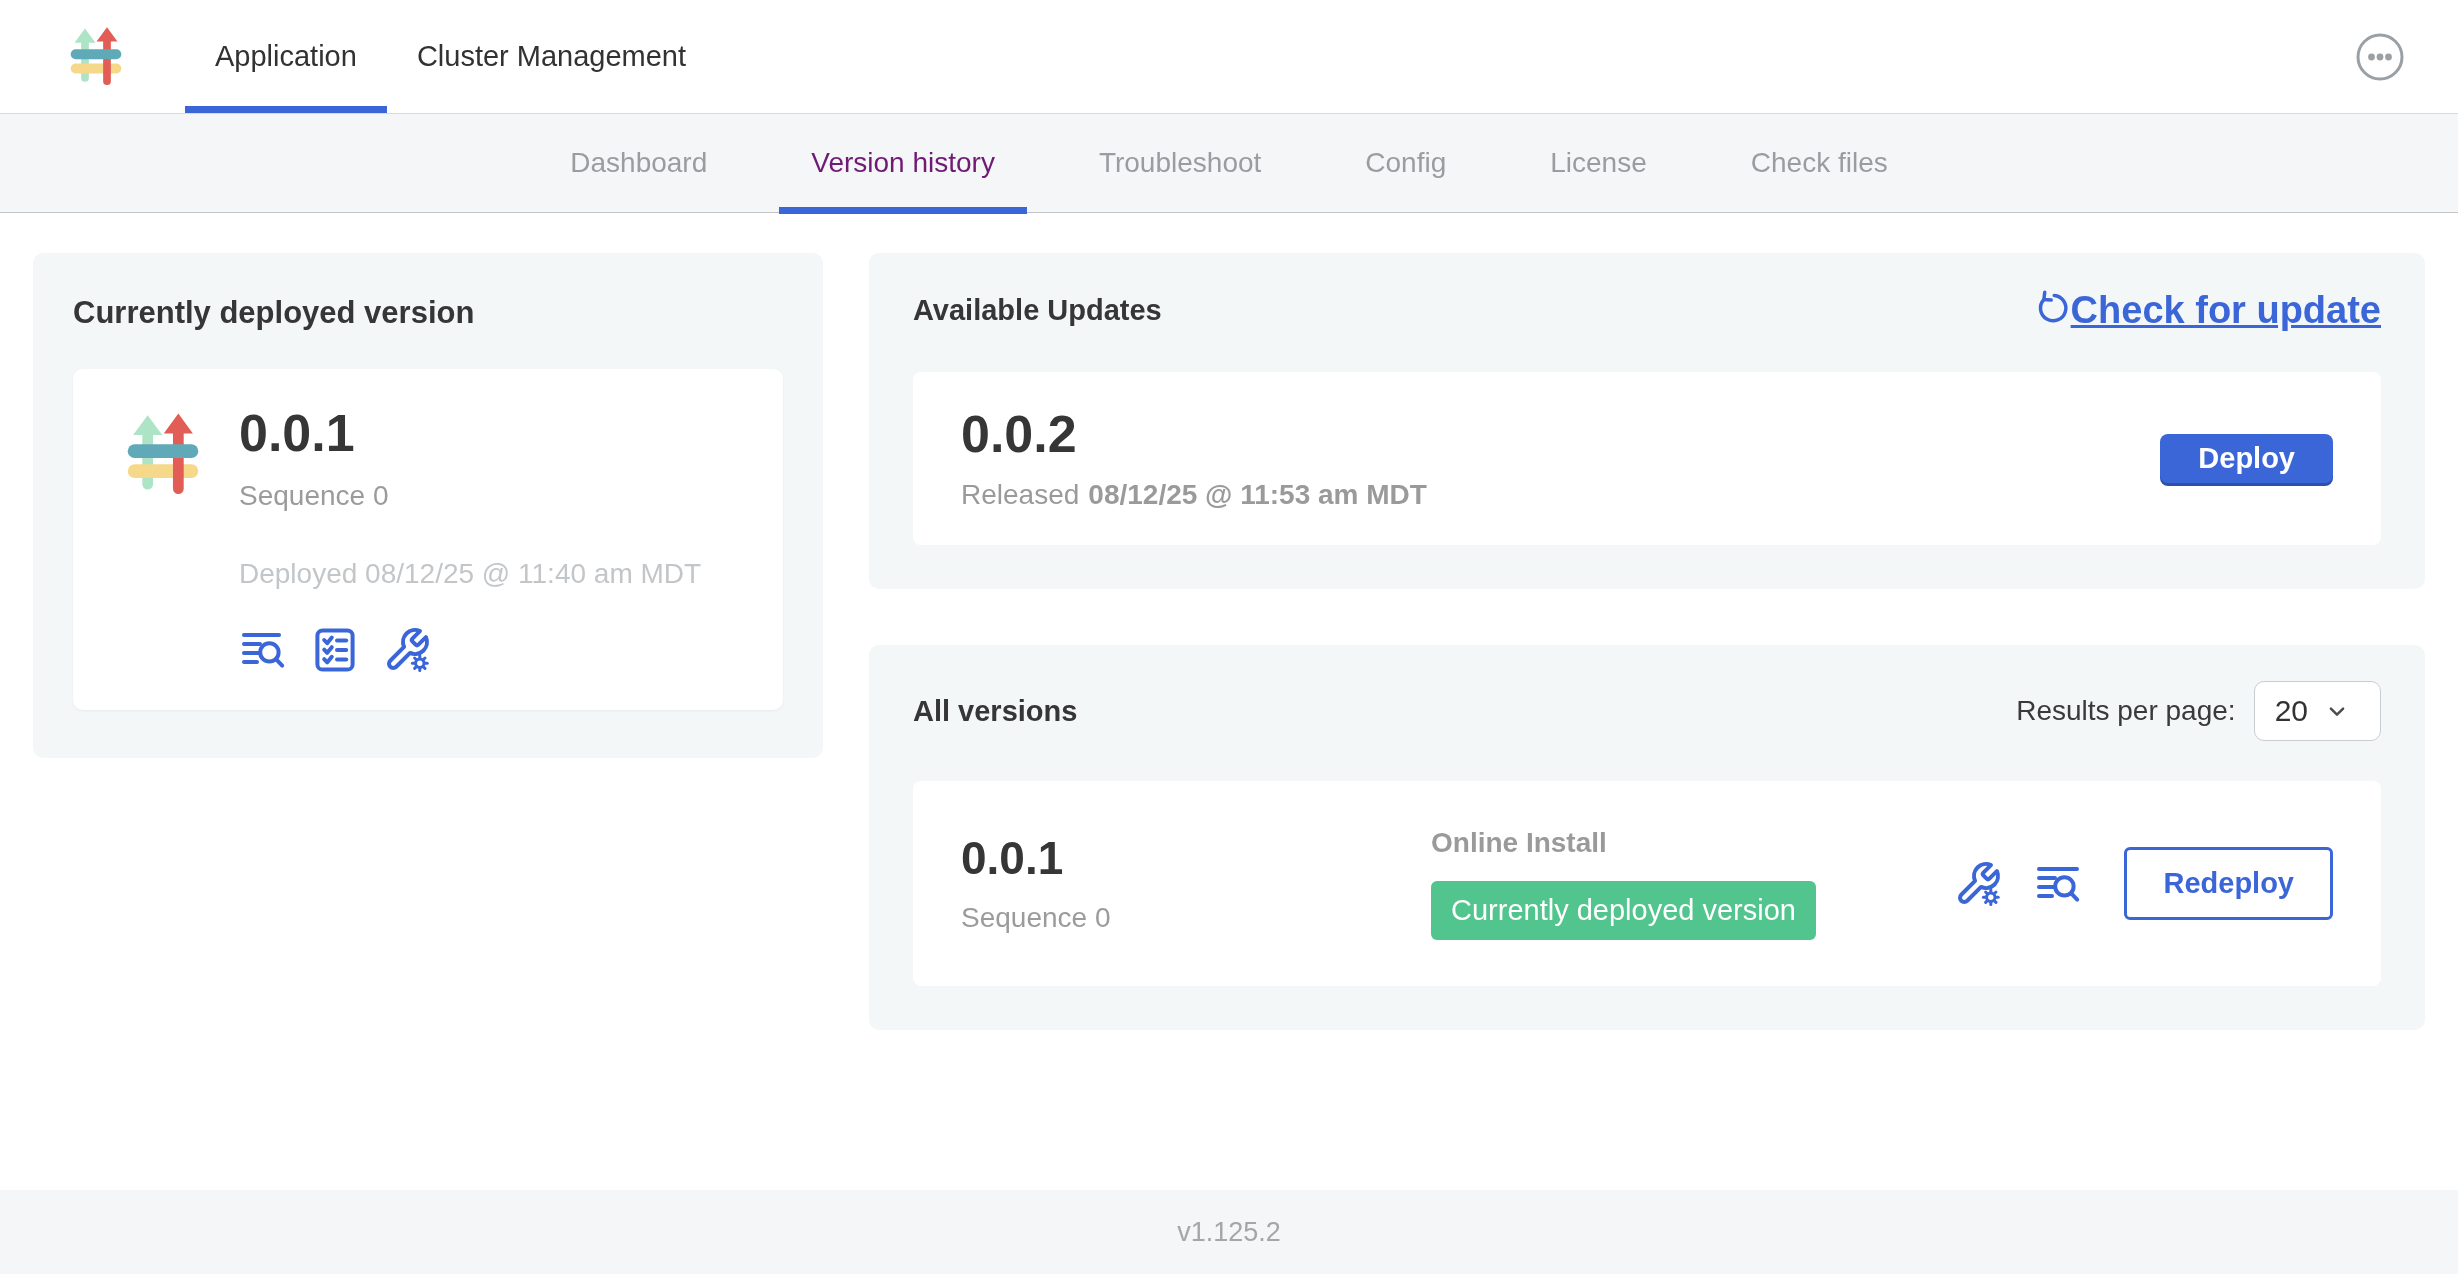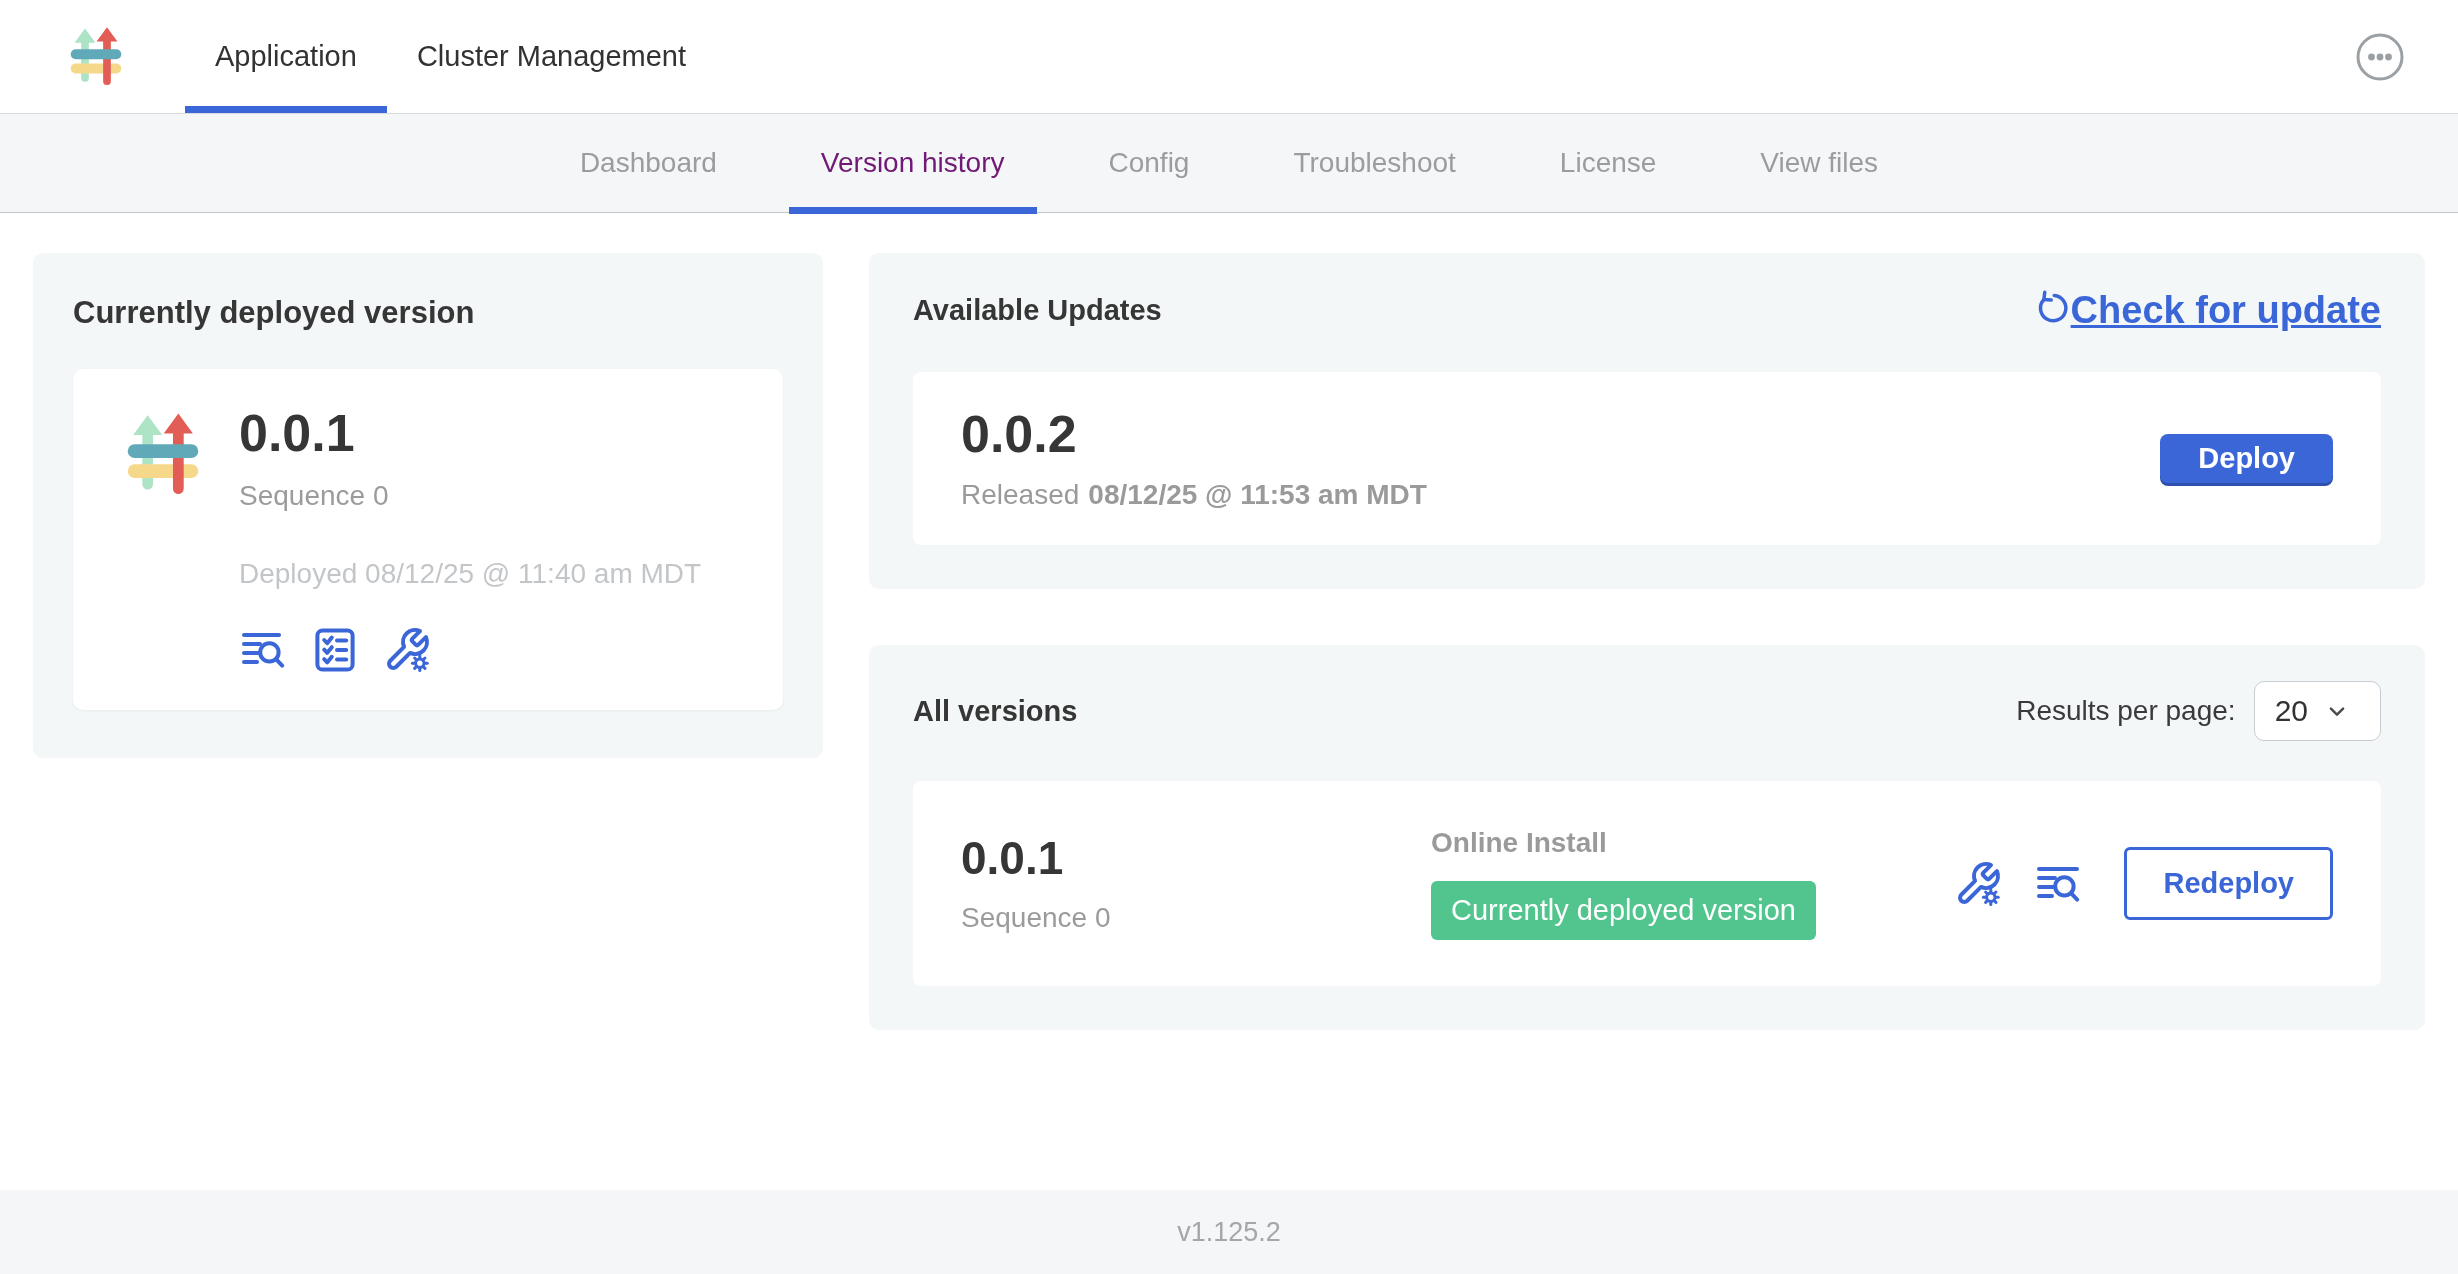--- a/index.html
+++ b/index.html
@@ -100,24 +100,24 @@
       <circle cx="17.5" cy="26" r="3.4" fill="#9aa0a4"></circle>
       <circle cx="26" cy="26" r="3.4" fill="#9aa0a4"></circle>
       <circle cx="34.5" cy="26" r="3.4" fill="#9aa0a4"></circle>
     </svg>
   </button>
 </header>
 
 <nav class="subnav">
   <div class="subnav-item">Dashboard</div>
   <div class="subnav-item active">Version history</div>
+  <div class="subnav-item">Troubleshoot</div>
   <div class="subnav-item">Config</div>
-  <div class="subnav-item">Troubleshoot</div>
   <div class="subnav-item">License</div>
-  <div class="subnav-item">View files</div>
+  <div class="subnav-item">Check files</div>
 </nav>
 
 <main>
 
   <section class="panel left-panel">
     <h2 class="section-title">Currently deployed version</h2>
     <div class="deployed-card">
       <div class="deployed-logo">
         <svg width="92" height="92" viewBox="0 0 60 60">
           <path d="M20 4 L10.5 17 L16.5 17 L16.5 49 a3.5 3.5 0 0 0 7 0 L23.5 17 L29.5 17 Z" fill="#aee4c6"></path>

